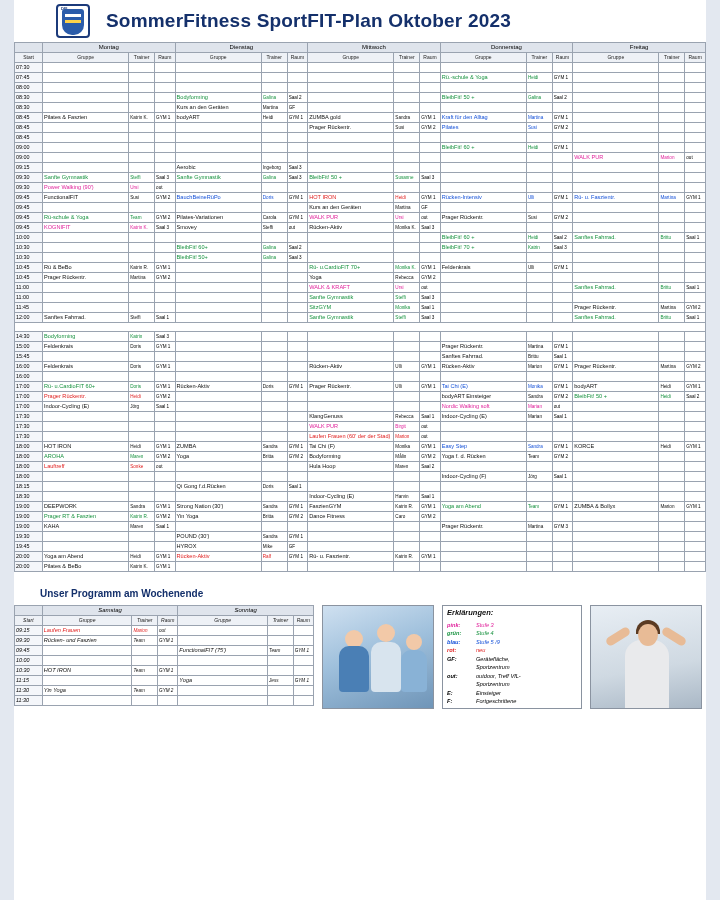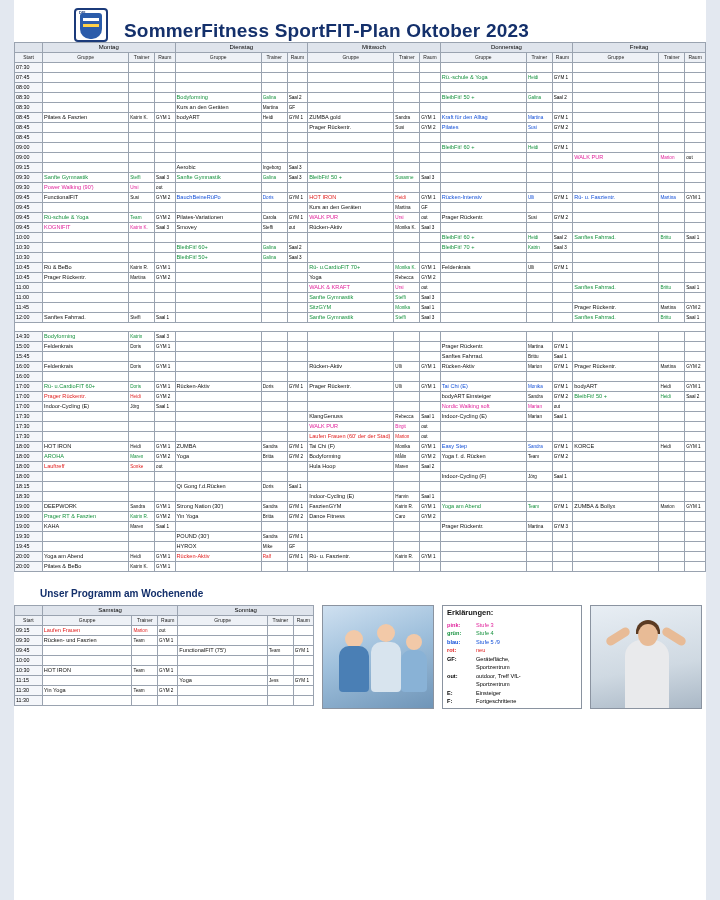--- a/index.html
+++ b/index.html
@@ -11,23 +11,23 @@
   }
   #page {
     position: relative;
     width: 720px; height: 900px;
     background: #ffffff;
     overflow: hidden;
     padding: 0 14px;
   }
   
   .hdr {
-    display: flex; align-items: flex-end;
+    display: flex; align-items: center;
     height: 42px;
-    padding-left: 60px;
+    padding-left: 42px;
     gap: 16px;
   }
   .logo {
     width: 34px; height: 34px;
     border-radius: 4px;
     border: 2px solid #1b3a7a;
     background: #ffffff;
     position: relative;
     flex: 0 0 auto;
     overflow: hidden;
@@ -100,21 +100,21 @@
   .black  { color: #111111; }
   .bold   { font-weight: bold; }
   .spacer-row td { border: none; height: 7px; background: #ffffff; }
 
   
   .wk-title {
     font-size: 10px; font-weight: bold; color: #14306b;
     margin: 16px 0 6px 26px;
   }
   .wk-wrap {
-    display: flex; gap: 8px; align-items: flex-start;
+    display: flex; gap: 8px; align-items: flex-start; font-style: italic;
   }
   .wk-left { width: 300px; }
   .photo1 {
     width: 112px; height: 104px;
     background: linear-gradient(160deg,#cfe0f0 0%,#9fc0dc 45%,#6f95b8 100%);
     border: 1px solid #8a93a0;
     position: relative; overflow: hidden;
   }
   .legend {
     width: 140px;

